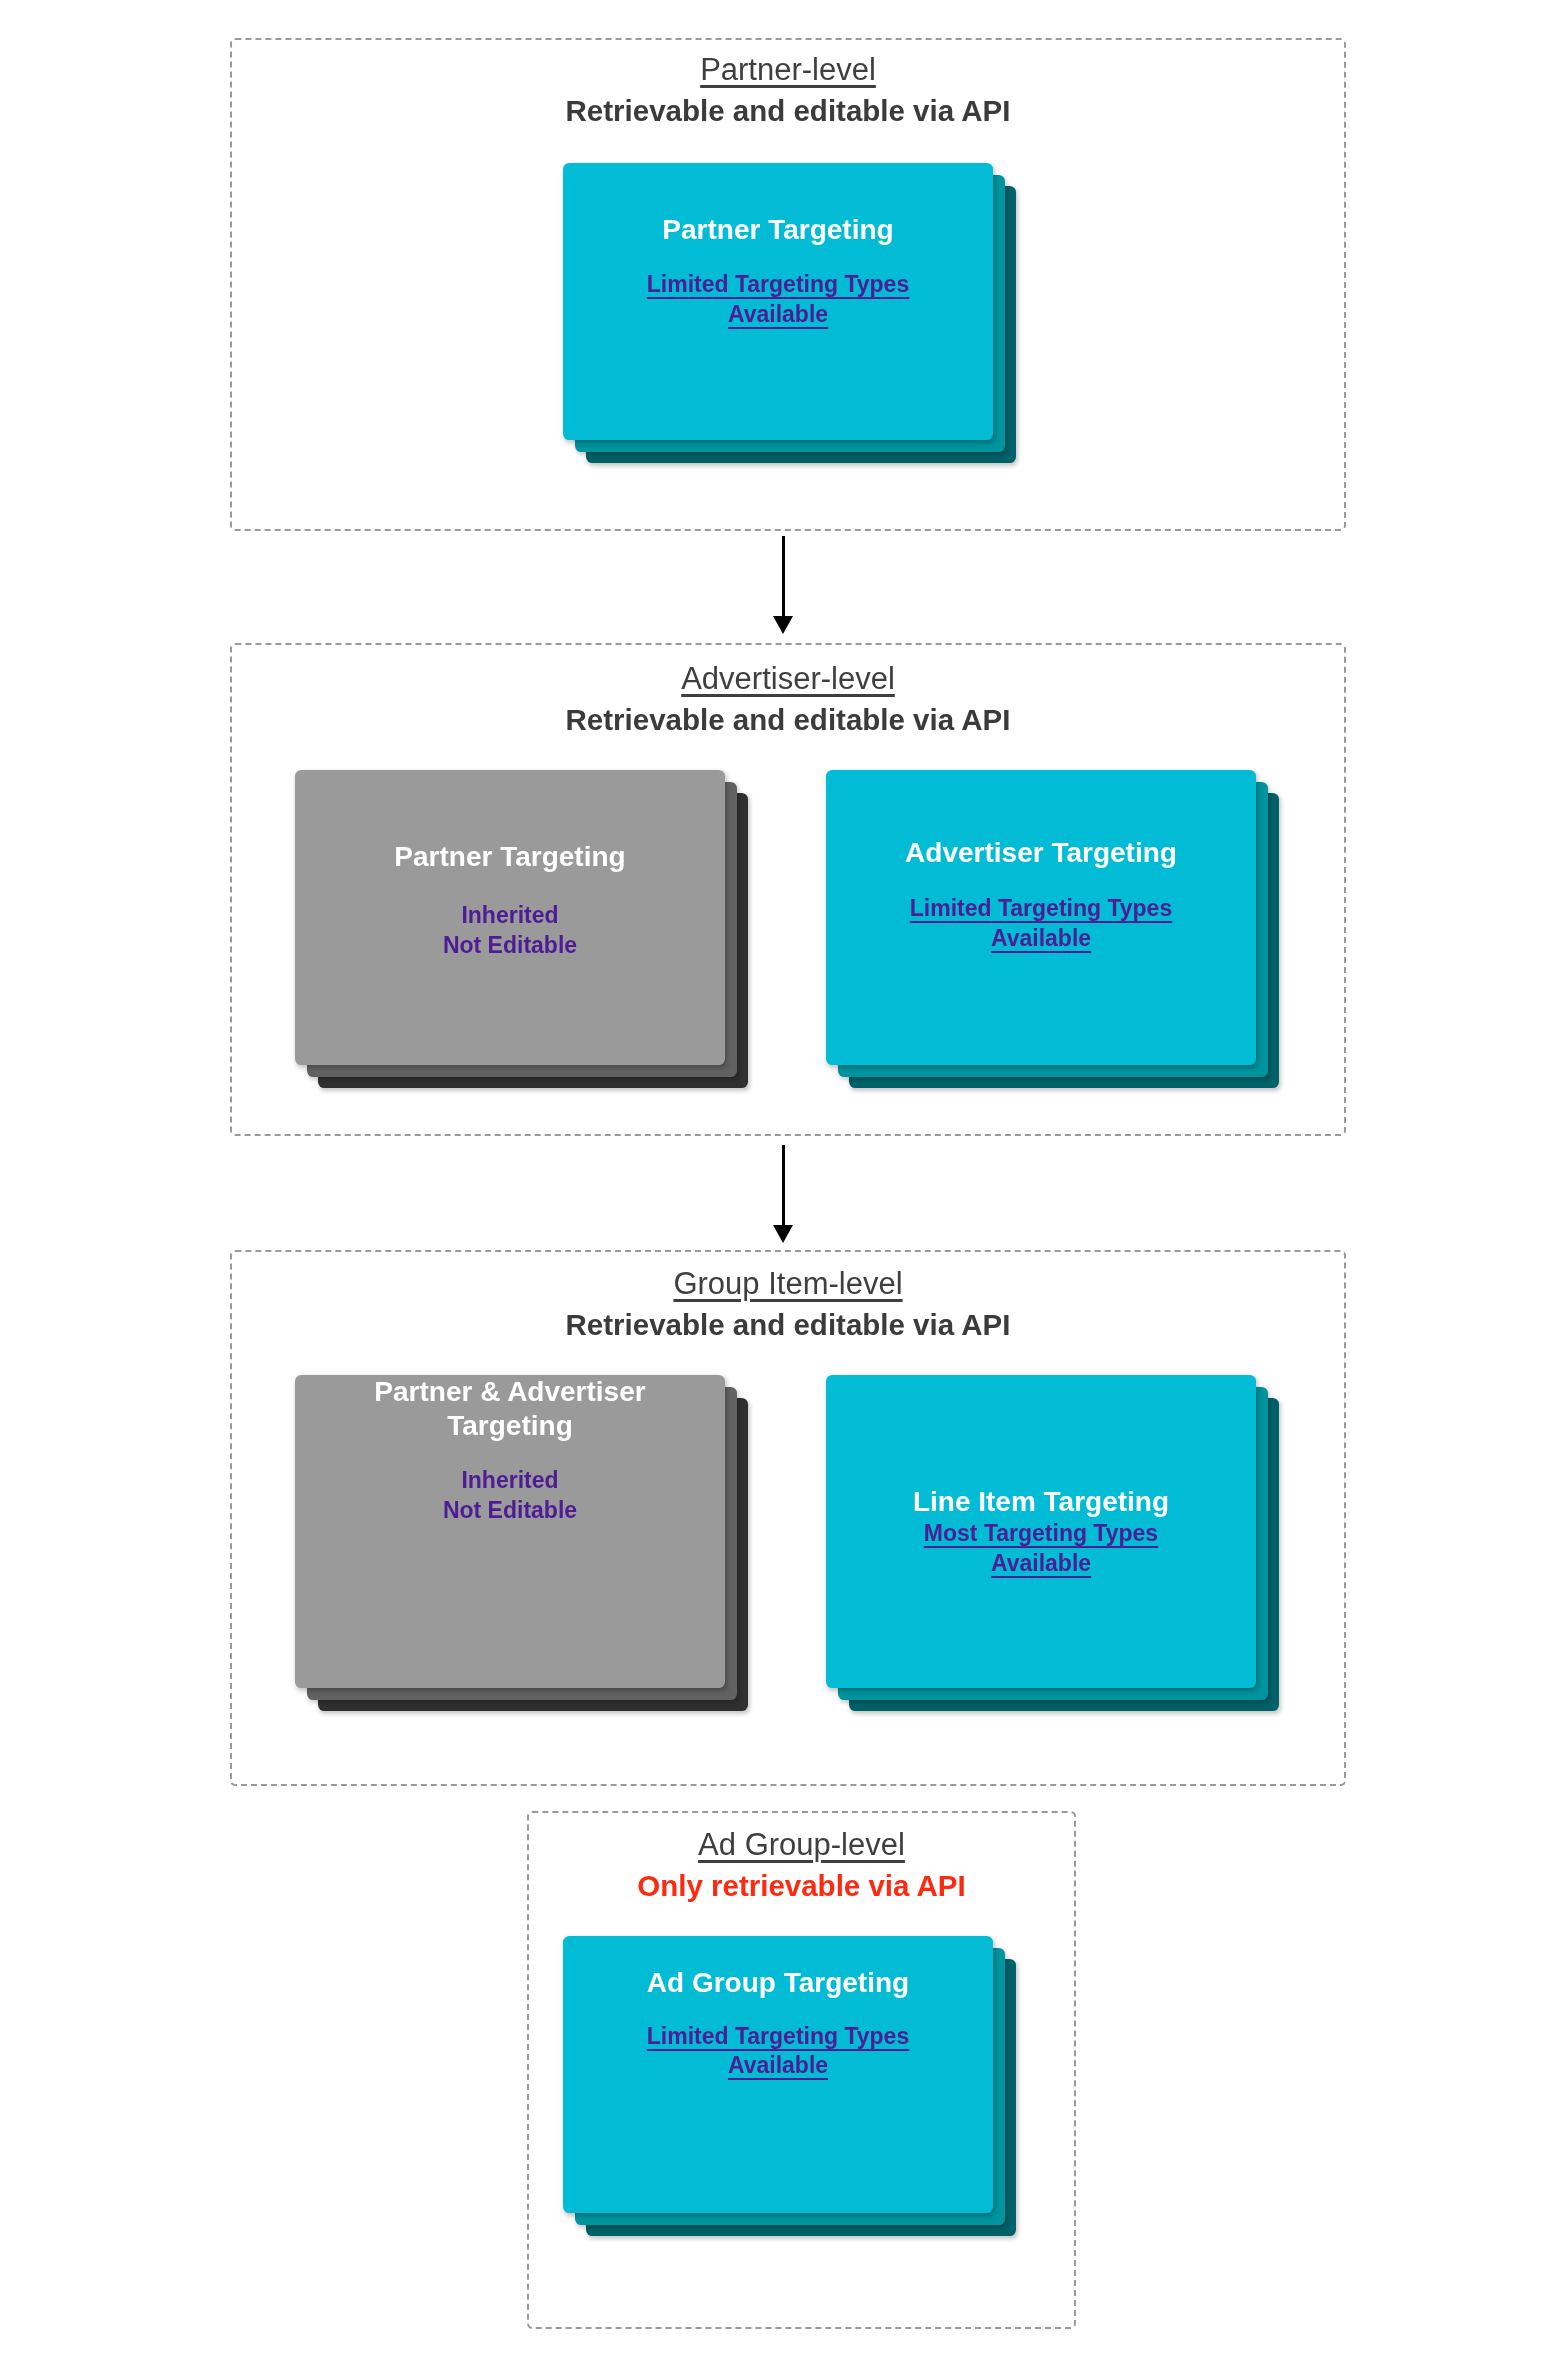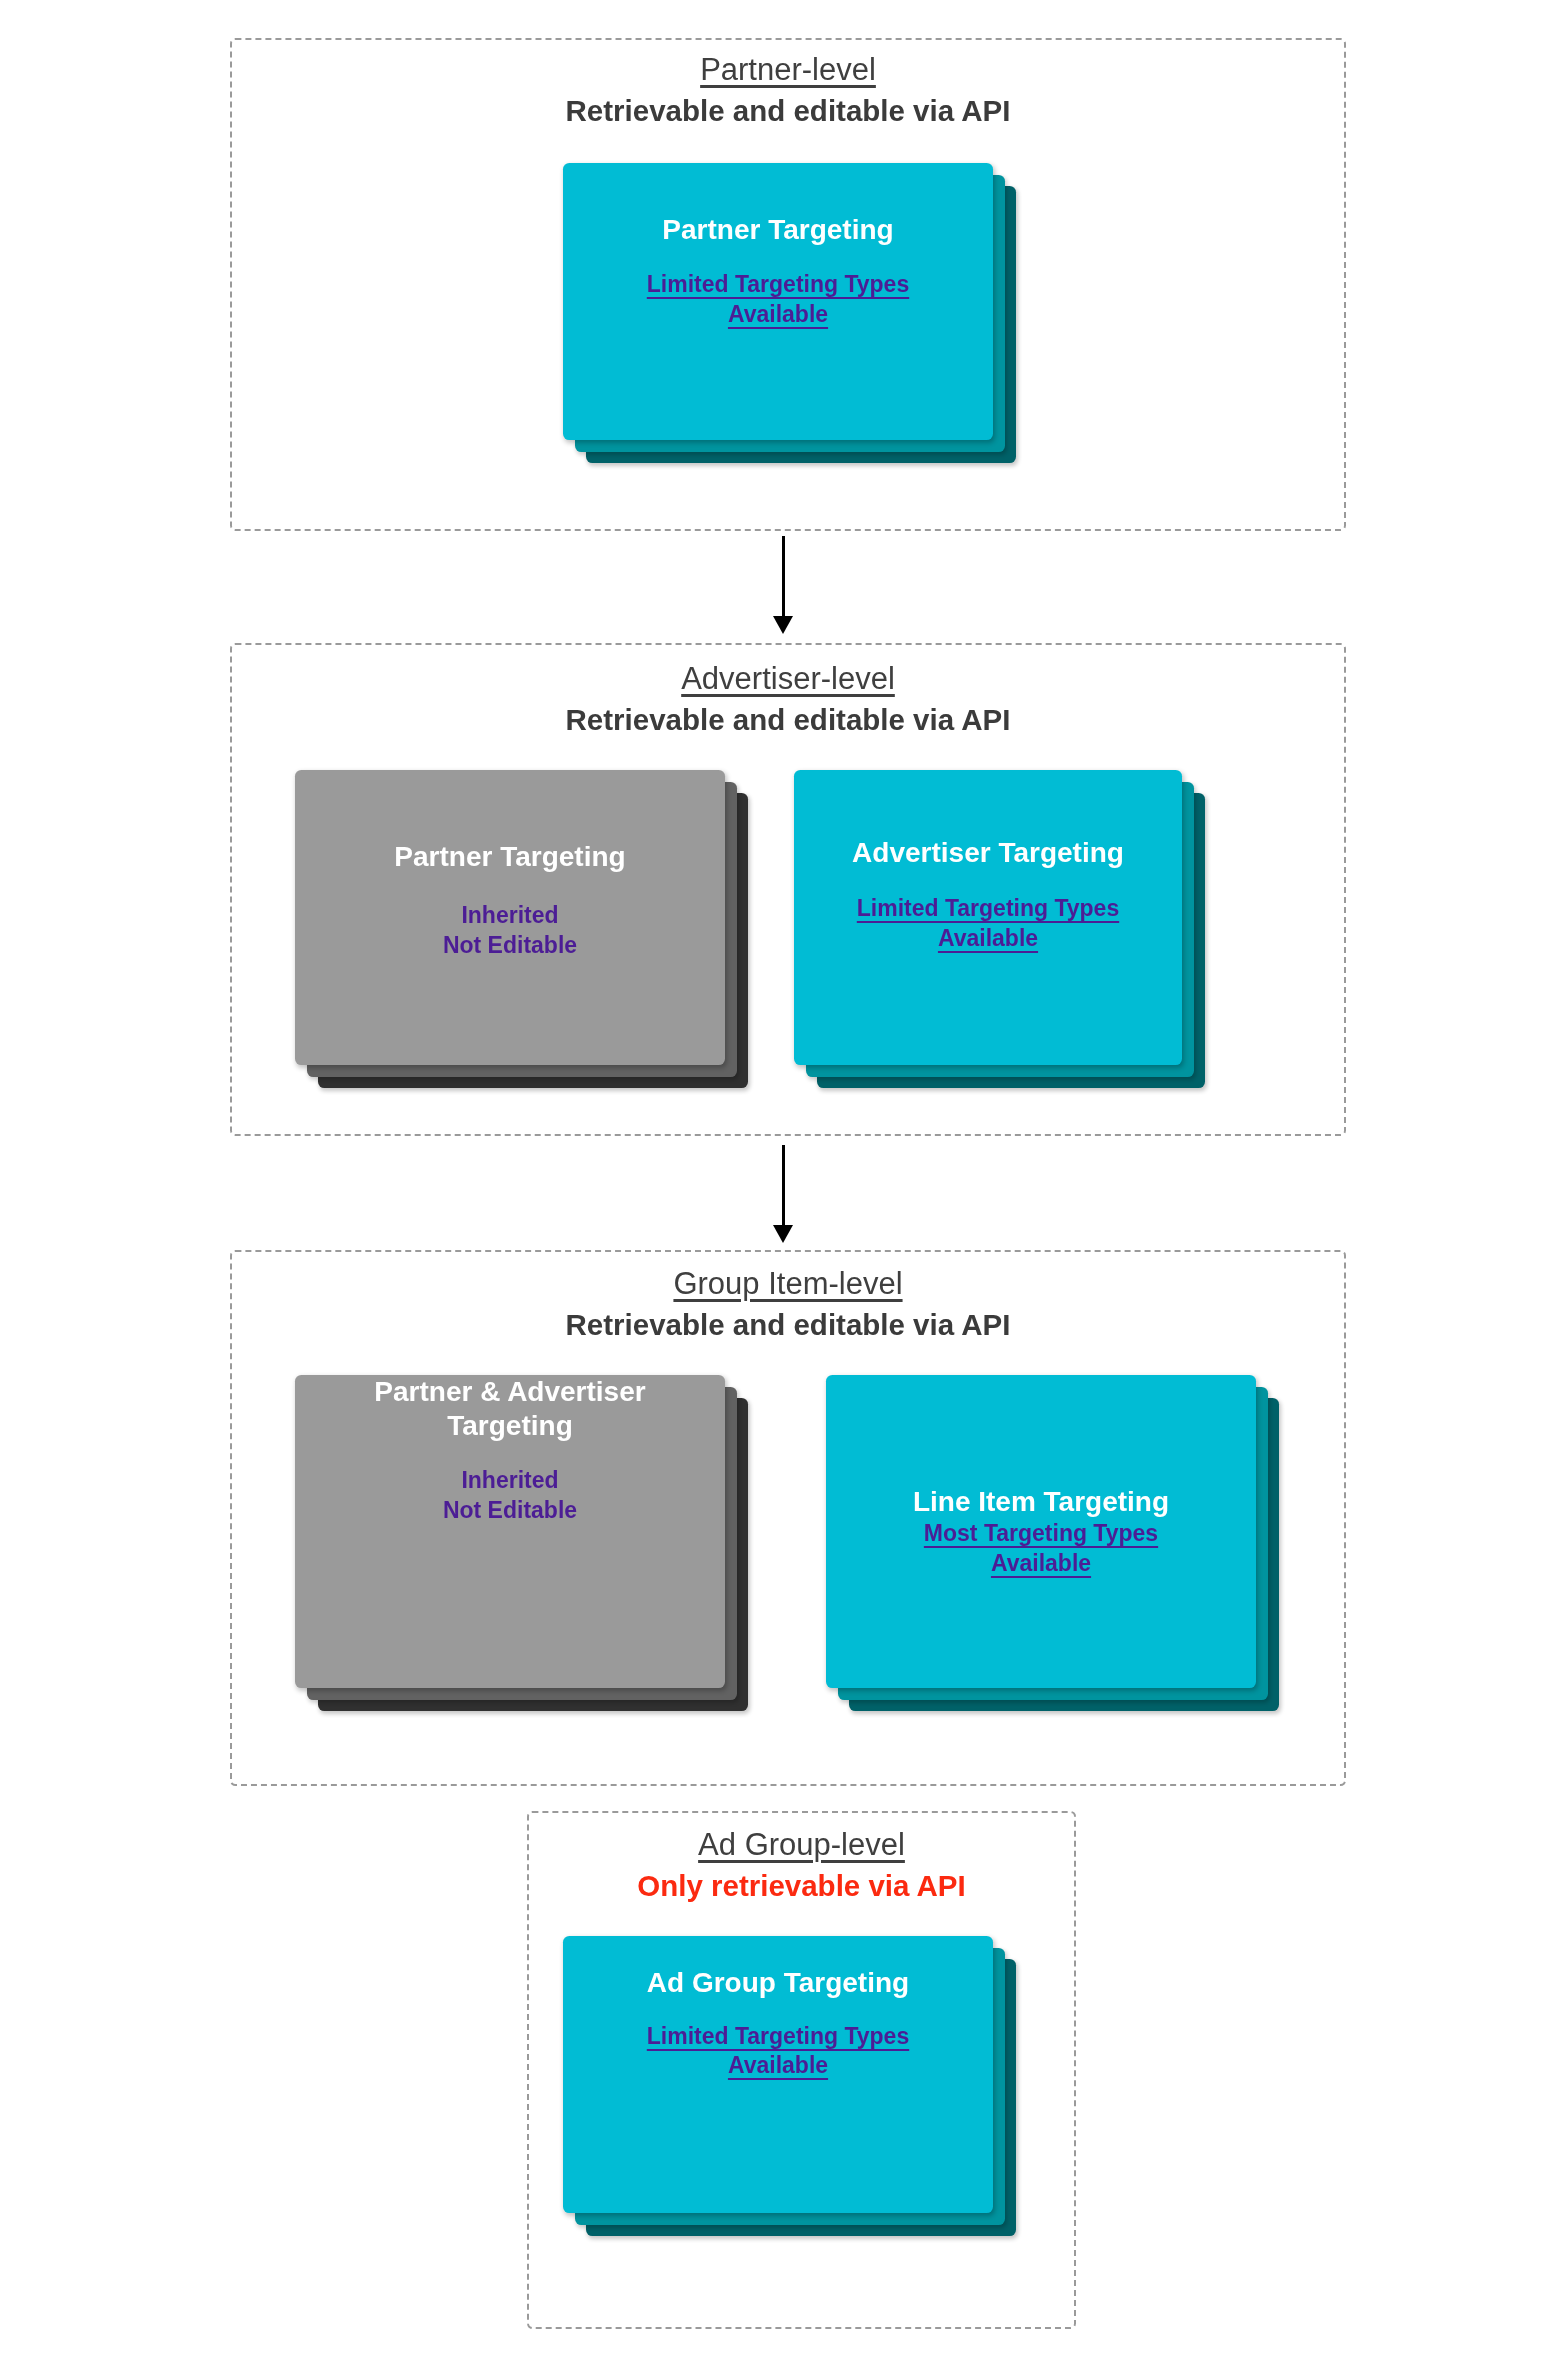--- a/index.html
+++ b/index.html
@@ -190,21 +190,21 @@
   <div class="card-stack gray" style="left:295px; top:770px; width:430px; height:295px;">
     <div class="card-layer back"></div>
     <div class="card-layer mid"></div>
     <div class="card-layer front">
       <div class="card-title" style="margin-top:70px;">Partner Targeting</div>
       <div class="card-note" style="margin-top:27px;">Inherited
 Not Editable</div>
     </div>
   </div>
 
-  <div class="card-stack cyan" style="left:794px; top:770px; width:388px; height:295px;">
+  <div class="card-stack cyan" style="left:826px; top:770px; width:430px; height:295px;">
     <div class="card-layer back"></div>
     <div class="card-layer mid"></div>
     <div class="card-layer front">
       <div class="card-title" style="margin-top:66px;">Advertiser Targeting</div>
       <div class="card-note linked" style="margin-top:24px;">Limited Targeting Types
 Available</div>
     </div>
   </div>
 
   <div class="arrow" style="left:772px; top:1145px; height:98px;">

